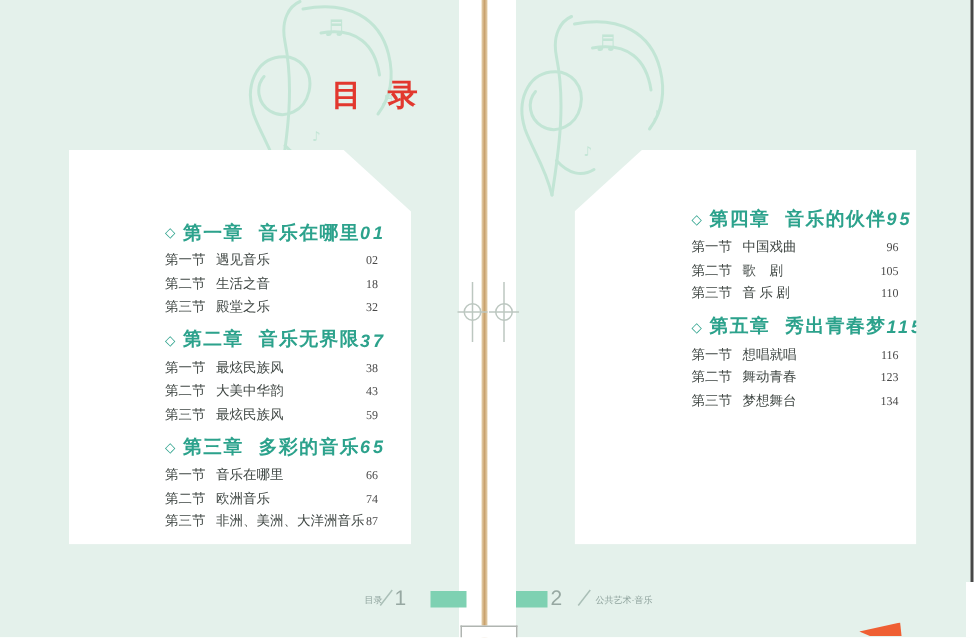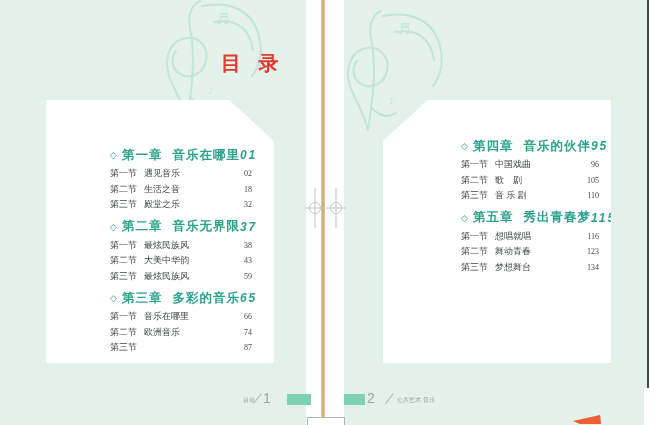--- a/index.html
+++ b/index.html
@@ -155,20 +155,21 @@
   </div>
 
   <div class="sec-row">
     <span class="sec-label">第二节</span>
     <span class="sec-title">欧洲音乐</span>
     <span class="sec-page">74</span>
   </div>
 
   <div class="sec-row">
     <span class="sec-label">第三节</span>
+    <span class="sec-title">非洲、美洲、大洋洲音乐</span>
     <span class="sec-page">87</span>
   </div>
 </div>
   </div>
 </div>
     </div>
     <span class="f-tiny fl-label">目录</span>
     <span class="f-slash fl-slash"></span>
     <span class="f-num fl-num">1</span>
     <span class="f-rect fl-rect"></span>

